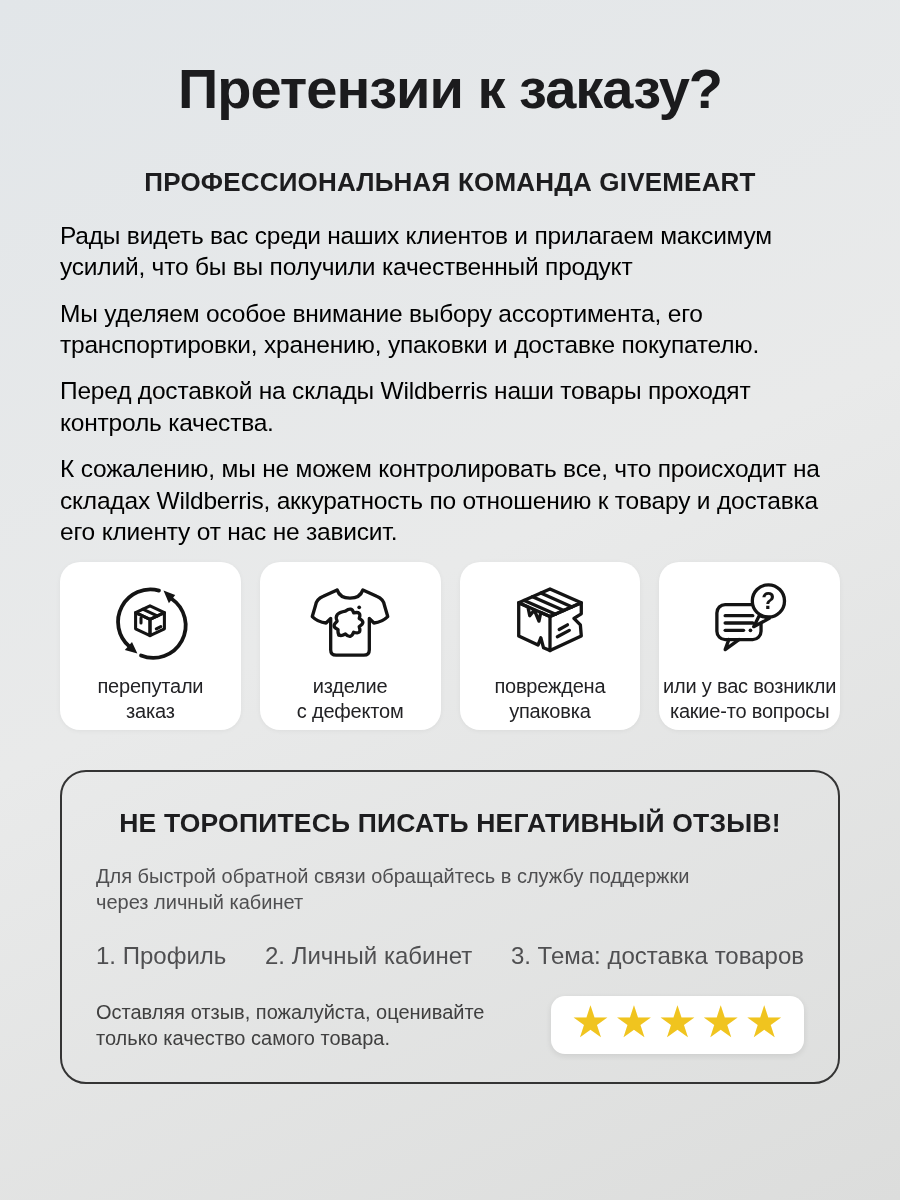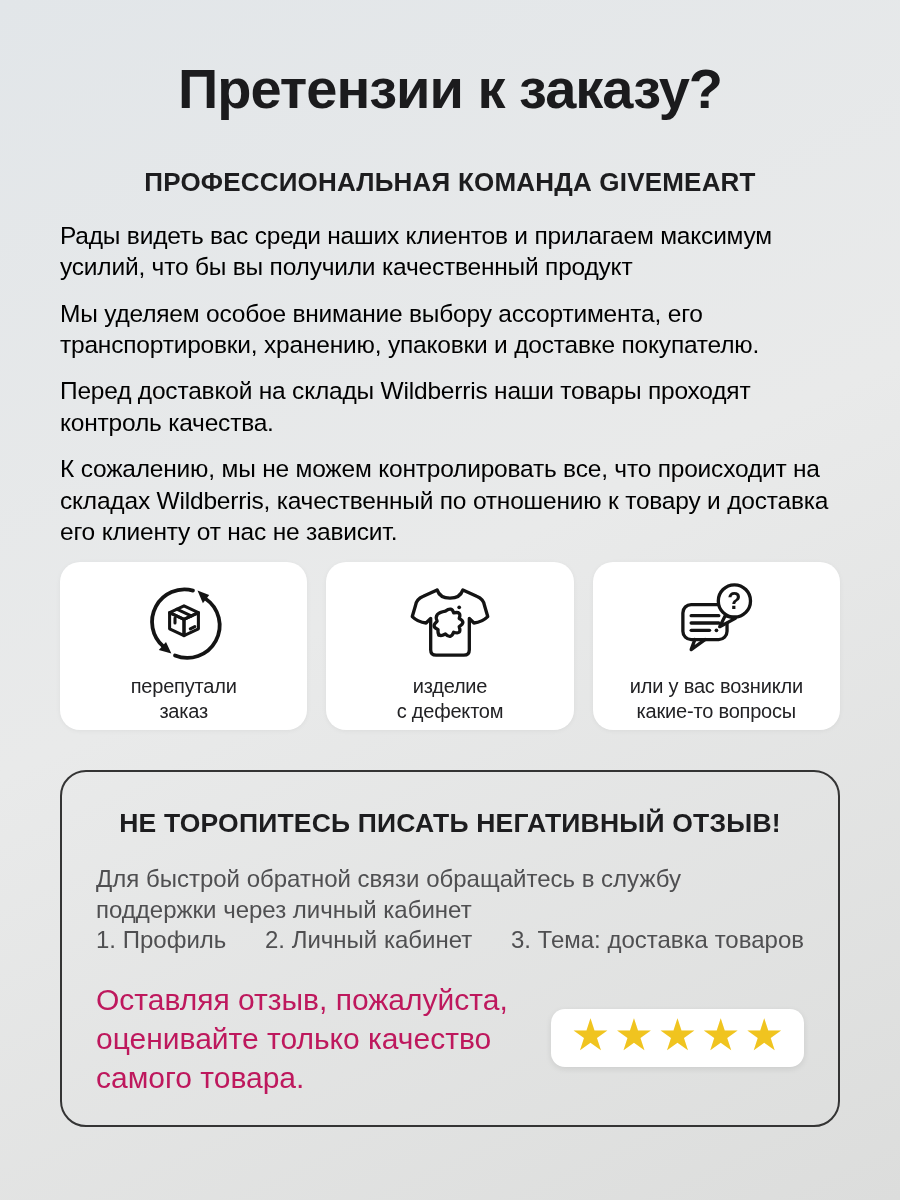--- a/index.html
+++ b/index.html
@@ -43,29 +43,30 @@
 
   .notice {
     margin-top:40px; border:2px solid #343434; border-radius:26px;
     padding:36px 34px 28px; 
   }
   .notice-title {
     font-size:26.5px; font-weight:700; text-align:center; color:#1d1d1f;
     margin-bottom:24px; letter-spacing:.2px;
   }
   .notice-text {
-    font-size:24px; color:#4f4f51; line-height:1.3; max-width:650px;
+    font-size:20px; color:#4f4f51; line-height:1.3; max-width:650px;
+    margin-bottom:27px;
   }
   .steps {
     display:flex; justify-content:space-between; max-width:712px;
     font-size:24px; color:#4f4f51; margin-bottom:26px;
   }
   .review-row { display:flex; justify-content:space-between; align-items:center; }
   .review-note {
-    font-size:30px; color:#be185d; line-height:1.3; max-width:480px;
+    font-size:20px; color:#404040; line-height:1.3; max-width:480px;
   }
   .stars-panel {
     background:#ffffff; border-radius:14px; padding:4px 18px 10px;
     box-shadow:0 2px 6px rgba(0,0,0,.09);
     display:flex; align-items:center;
   }
   .star {
     font-size:44px; color:var(--star-color,#F0C41F); line-height:1;
     padding:0 2px;
   }
@@ -77,21 +78,21 @@
 <div class="page">
 
   <h1 class="main-title">Претензии к заказу?</h1>
 
   <div class="subtitle">ПРОФЕССИОНАЛЬНАЯ КОМАНДА GIVEMEART</div>
 
   <div class="intro">
     <p>Рады видеть вас среди наших клиентов и прилагаем максимум усилий, что бы вы получили качественный продукт</p>
     <p>Мы уделяем особое внимание выбору ассортимента, его транспортировки, хранению, упаковки и доставке покупателю.</p>
     <p>Перед доставкой на склады Wildberris наши товары  проходят контроль качества.</p>
-    <p>К сожалению, мы не можем контролировать все, что происходит на складах Wildberris, качественный по отношению к товару и доставка его клиенту от нас не зависит.</p>
+    <p>К сожалению, мы не можем контролировать все, что происходит на складах Wildberris, аккуратность по отношению к товару и доставка его клиенту от нас не зависит.</p>
   </div>
 
 
   <div class="cards">
 
     <div class="card">
       <span class="card-icon">
         <svg viewBox="0 0 100 100" width="90" height="90" fill="none">
           <g class="ink" stroke-width="4.2" stroke-linecap="round" stroke-linejoin="round">
             <path d="M60 14 A36 36 0 0 0 27 76"></path>
@@ -121,20 +122,38 @@
             <path d="M45 37 q7 -5 9 2 q9 -2 6 6 q8 4 0 9 q3 9 -6 6 q-3 8 -9 2 q-9 5 -8 -5 q-8 -3 -1 -9 q-4 -9 9 -11 z"></path>
           </g>
           <circle cx="60" cy="33" r="2" fill="#141414"></circle>
           <circle cx="38" cy="63" r="2" fill="#141414"></circle>
         </svg>
       </span>
       <div class="card-label">изделие
 с дефектом</div>
     </div>
 
+    <div class="card">
+      <span class="card-icon">
+        <svg viewBox="0 0 100 100" width="92" height="92" fill="none">
+          <g class="ink" stroke-width="3.6" stroke-linecap="round" stroke-linejoin="round">
+            <path d="M50 13 L84 28 L50 43 L16 28 Z"></path>
+            <path d="M40 17.5 L74 32.5"></path>
+            <path d="M31 21.5 L65 36.5"></path>
+            <path d="M22 25.5 L56 40.5"></path>
+            <path d="M16 28 L16 64 L37 74 L40 66 L43 77 L50 80 L50 43 L40 38.5 L38 48 L33 36 L28 42 L26 32.5 Z"></path>
+            <path d="M50 43 L84 28 L84 40 L76 45 L83 52 L84 64 L50 80"></path>
+            <path d="M60 57 L69 52"></path>
+            <path d="M58 65 L71 58"></path>
+          </g>
+        </svg>
+      </span>
+      <div class="card-label">повреждена
+упаковка</div>
+    </div>
 
     <div class="card">
       <span class="card-icon">
         <svg viewBox="0 0 100 100" width="92" height="92" fill="none">
           <g class="ink" stroke-width="3.6" stroke-linecap="round" stroke-linejoin="round">
             <rect x="14" y="30" width="48" height="38" rx="9"></rect>
             <path d="M27 68 L23 79 L38 68"></path>
             <path d="M23 42 H53"></path>
             <path d="M23 50 H53"></path>
             <path d="M23 58 H43"></path>

